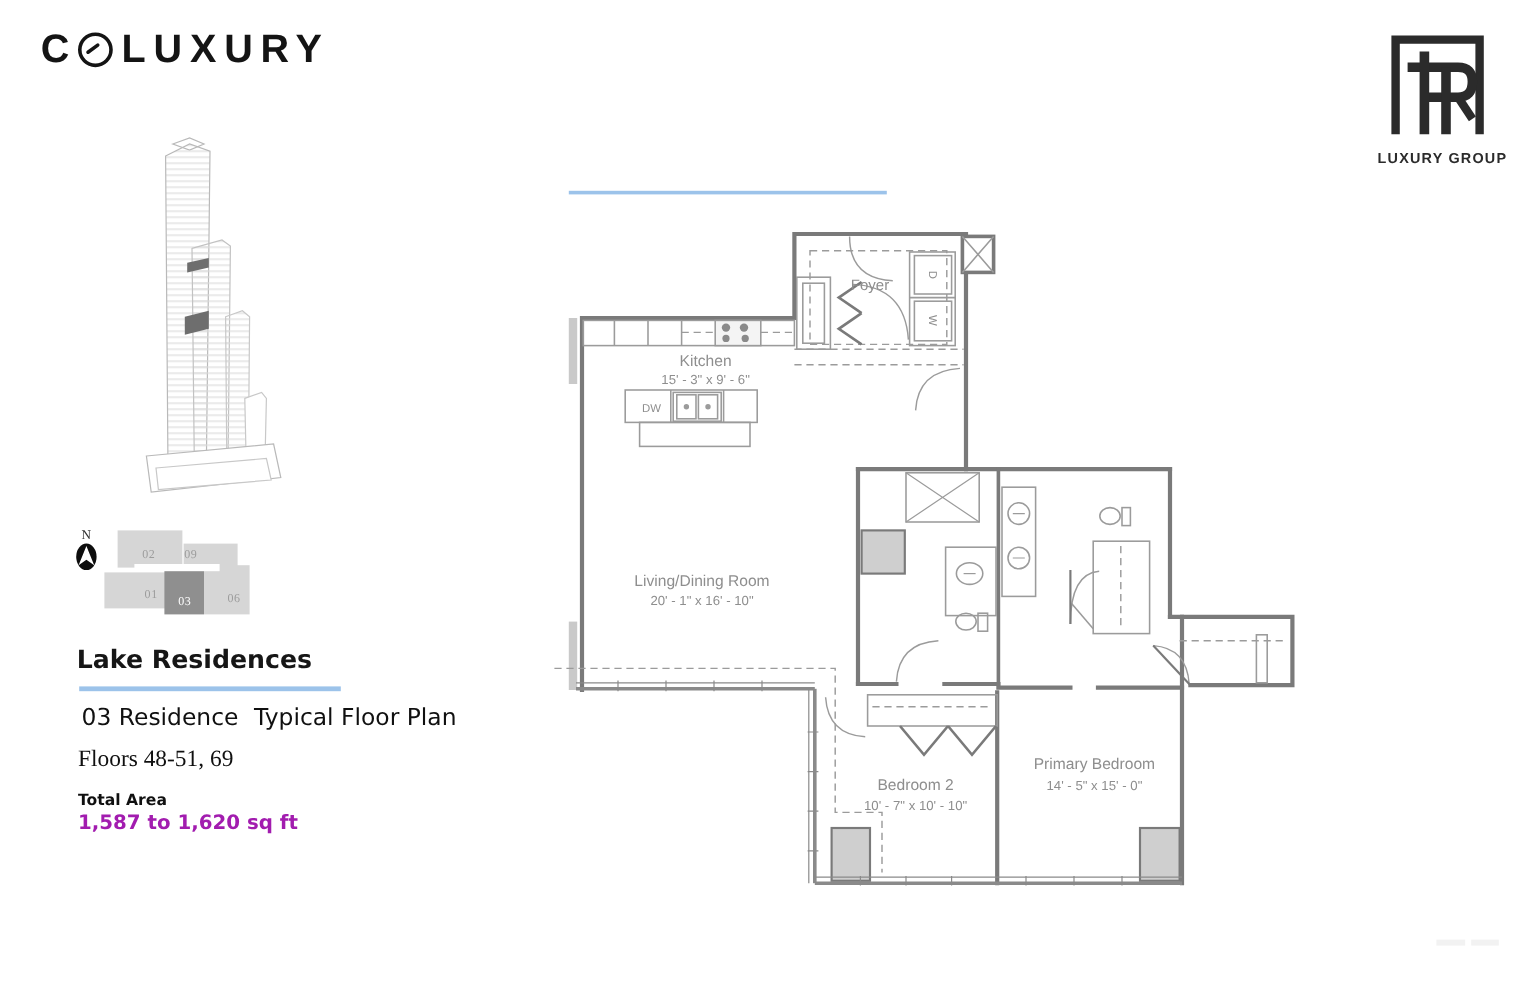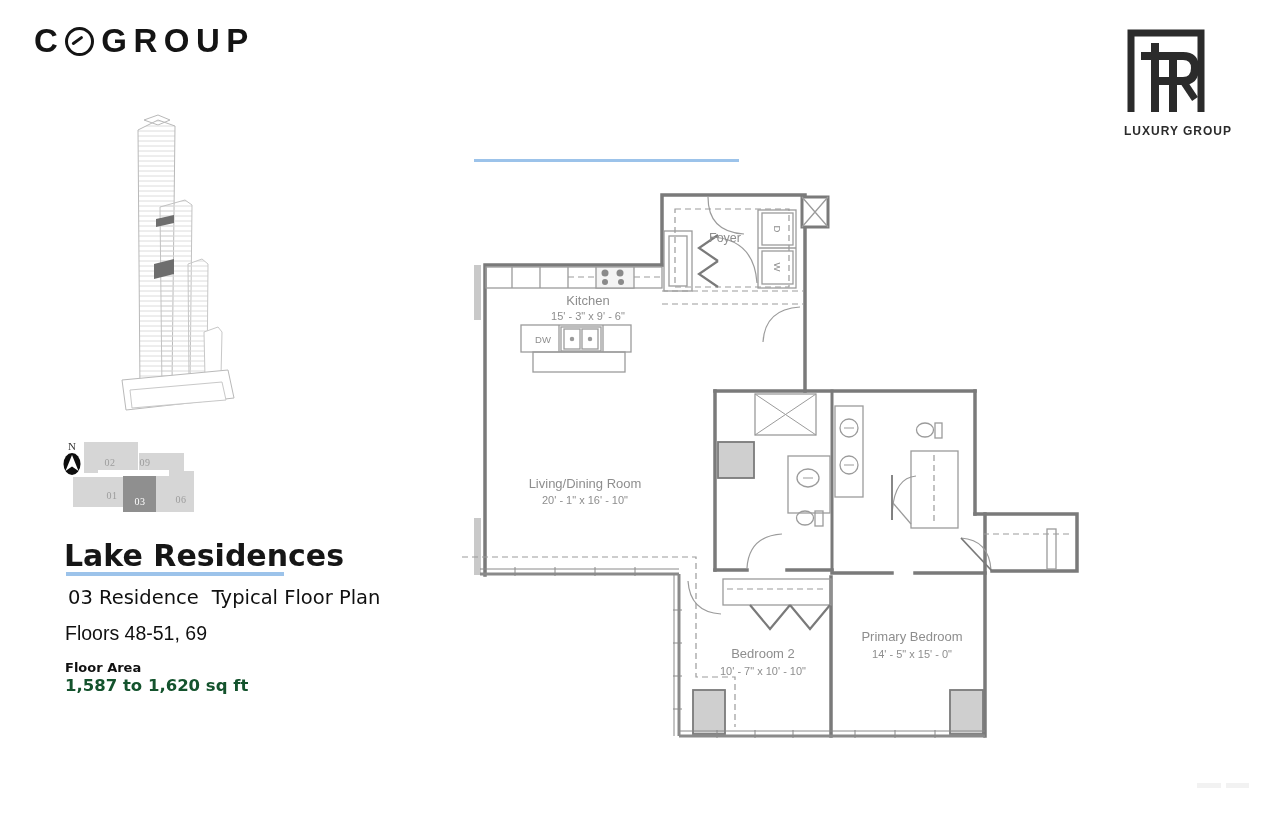--- a/index.html
+++ b/index.html
@@ -7,48 +7,48 @@
           font-family:"Liberation Sans",sans-serif;}
 
   
   .compass-logo{position:absolute;left:34px;top:22px;font-size:33px;font-weight:600;
     letter-spacing:6.5px;color:#141414;display:flex;align-items:center;}
   .compass-o{width:23px;height:23px;border:3.4px solid #141414;border-radius:50%;
     display:inline-block;position:relative;margin:0 7px 0 1px;}
   .compass-o::after{content:"";position:absolute;left:3px;top:9px;width:13px;height:3.4px;
     background:#141414;border-radius:2px;transform:rotate(-36deg);}
 
-  .luxury-logo{position:absolute;left:1124px;top:26px;width:100px;text-align:left;}
+  .luxury-logo{position:absolute;left:1148px;top:26px;width:100px;text-align:center;}
   .luxury-logo .lg-text{margin-top:8px;font-size:12px;font-weight:700;letter-spacing:1px;
     color:#2b2b2b;white-space:nowrap;}
 
   
   .plan-title{position:absolute;left:472px;top:128px;font-size:24.5px;font-weight:700;
     color:#1b1b1b;font-family:"Liberation Sans",sans-serif;}
   .title-underline{position:absolute;left:474px;top:159px;width:265px;height:3px;
     background:#9cc3ea;}
 
   
-  .building-name{position:absolute;left:64px;top:538px;font-size:30px;font-weight:700;
+  .building-name{position:absolute;left:64px;top:538px;font-size:21px;font-weight:700;
     color:#161616;font-family:"DejaVu Sans","Liberation Sans",sans-serif;}
   .lake-underline{position:absolute;left:66px;top:572px;width:218px;height:3.5px;background:#9cc3ea;}
   .subtitle{position:absolute;left:68px;top:586px;font-size:19.5px;color:#101010;
     font-family:"DejaVu Sans","Liberation Sans",sans-serif;display:flex;}
   .subtitle .right{margin-left:13px;text-align:center;}
   .floors{position:absolute;left:65px;top:622px;font-size:19.5px;color:#101010;
-    font-family:Liberation Sans, sans-serif;}
+    font-family:Liberation Serif, serif;}
   .total-area-label{position:absolute;left:65px;top:660px;font-size:13px;font-weight:700;
     color:#101010;font-family:"DejaVu Sans","Liberation Sans",sans-serif;}
   .total-area-value{position:absolute;left:65px;top:676px;font-size:16.5px;font-weight:700;
-    color:#14532d;font-family:"DejaVu Sans","Liberation Sans",sans-serif;}
+    color:#a21caf;font-family:"DejaVu Sans","Liberation Sans",sans-serif;}
 
   
   .north{position:absolute;left:62px;top:440px;width:20px;text-align:center;}
   .north .n-label{font-family:"Liberation Serif",serif;font-size:11px;color:#333;}
-  .keyplan{position:absolute;left:71px;top:438px;width:130px;height:80px;}
+  .keyplan{position:absolute;left:85px;top:438px;width:130px;height:80px;}
   .kp-block{position:absolute;background:#d6d6d6;}
   .kp-dark{background:#8f8f8f;}
   .kp-corridor{position:absolute;background:#ffffff;}
   .kp-num{position:absolute;width:22px;text-align:center;font-family:"Liberation Serif",serif;
     font-size:10px;color:#9c9c9c;letter-spacing:0.5px;}
   .kp-num.white{color:#ffffff;}
 
   
   .floor-plan{position:absolute;left:455px;top:185px;}
   .plan-label{font-family:"Liberation Sans",sans-serif;fill:#8e8e8e;}
@@ -57,21 +57,21 @@
   .watermark span{background:#f2f2f2;flex:1;}
 </style>
 </head>
 <body>
 
 <div id="canvas">
 
   <div class="compass-logo">
     <span>C</span>
       <span class="compass-o"></span>
-      <span>GROUP</span>
+      <span>LUXURY</span>
   </div>
 
   <div class="luxury-logo">
     <svg width="84" height="86" viewBox="0 0 84 86">
       <path d="M7,86 V7 H77 V86" fill="none" stroke="#2b2b2b" stroke-width="7"></path>
       <path d="M17,30 H59 Q71,30 71,42 Q71,55 59,55 H31" fill="none" stroke="#2b2b2b" stroke-width="8"></path>
       <path d="M31,17 V86" fill="none" stroke="#2b2b2b" stroke-width="8"></path>
       <path d="M49,30 V86" fill="none" stroke="#2b2b2b" stroke-width="8"></path>
       <path d="M59,55 L71,73" fill="none" stroke="#2b2b2b" stroke-width="7"></path>
     </svg>
@@ -119,21 +119,21 @@
     <div class="kp-num" style="left:99px;top:56px;">06</div>
   </div>
 
   <div class="building-name">Lake Residences</div>
   <div class="lake-underline"></div>
   <div class="subtitle">
     <span>03 Residence</span>
     <span class="right">Typical Floor Plan</span>
   </div>
   <div class="floors">Floors 48-51, 69</div>
-  <div class="total-area-label">Floor Area</div>
+  <div class="total-area-label">Total Area</div>
   <div class="total-area-value">1,587 to 1,620 sq ft</div>
 
   <svg class="floor-plan" width="640" height="580" viewBox="0 0 640 580">
 
     <g>
       <rect x="19" y="80" width="7" height="55" fill="#c9c9c9"></rect>
       <rect x="19" y="333" width="7" height="57" fill="#c9c9c9"></rect>
       <rect x="263" y="257" width="36" height="36" fill="#cfcfcf" stroke="#7a7a7a" stroke-width="1.8"></rect>
       <rect x="238" y="505" width="32" height="44" fill="#cfcfcf" stroke="#7a7a7a" stroke-width="1.8"></rect>
       <rect x="495" y="505" width="33" height="44" fill="#cfcfcf" stroke="#7a7a7a" stroke-width="1.8"></rect>

